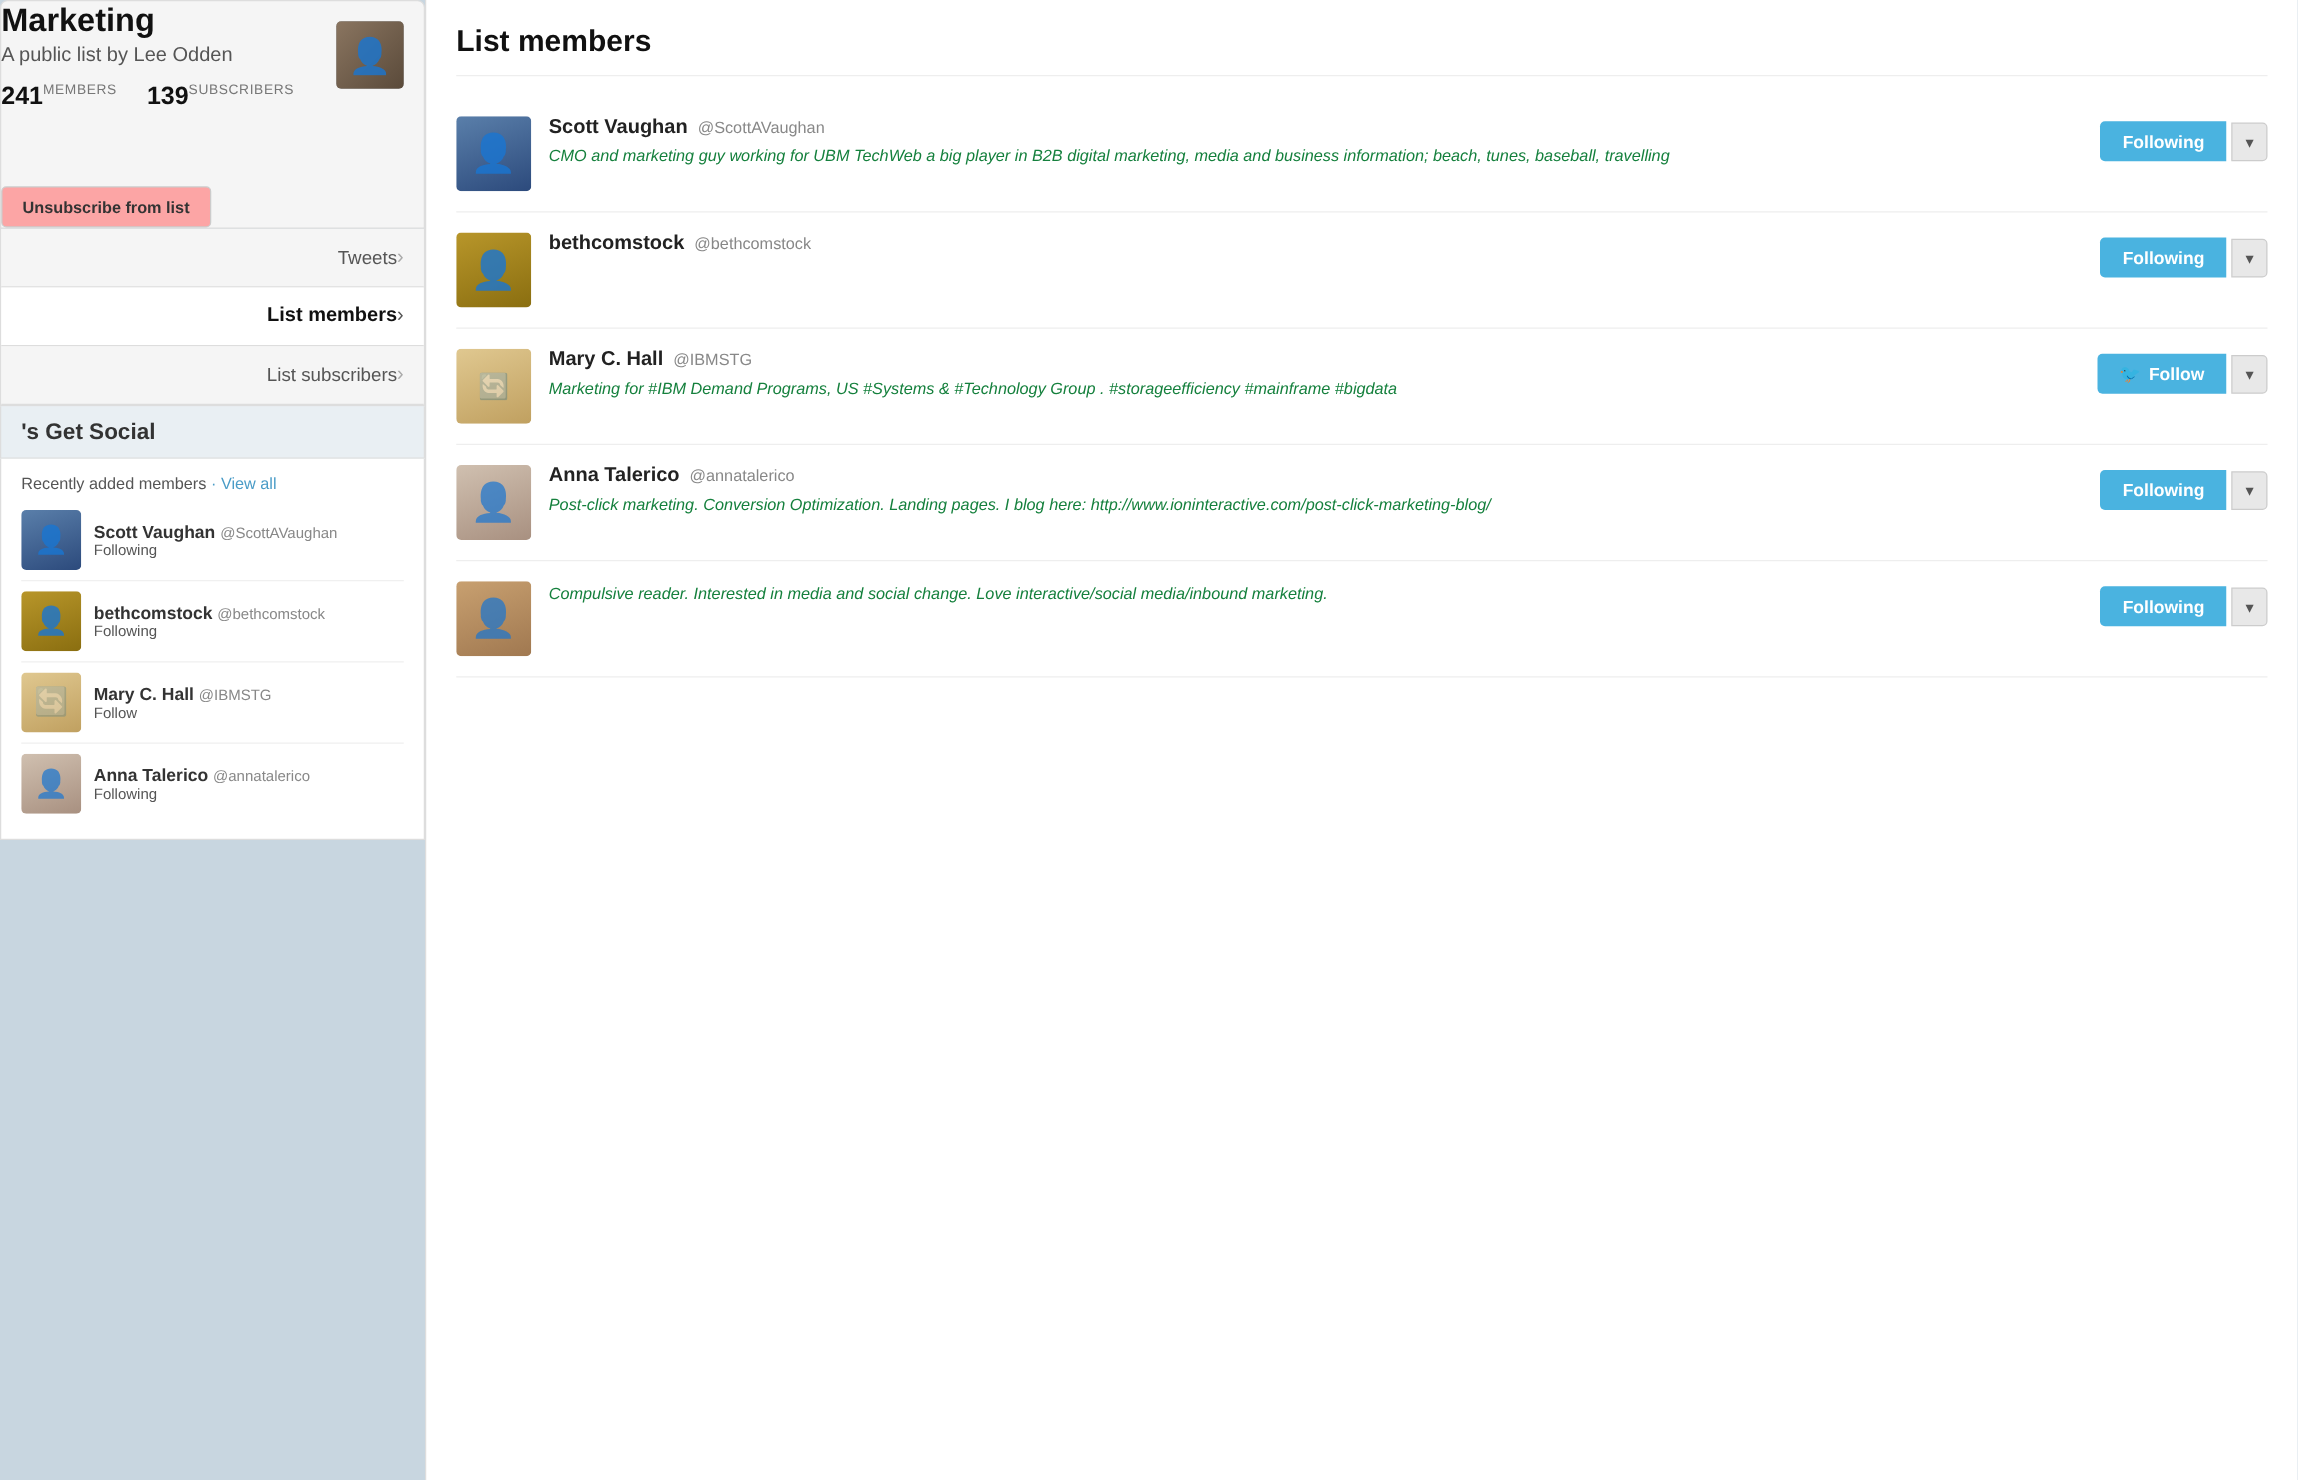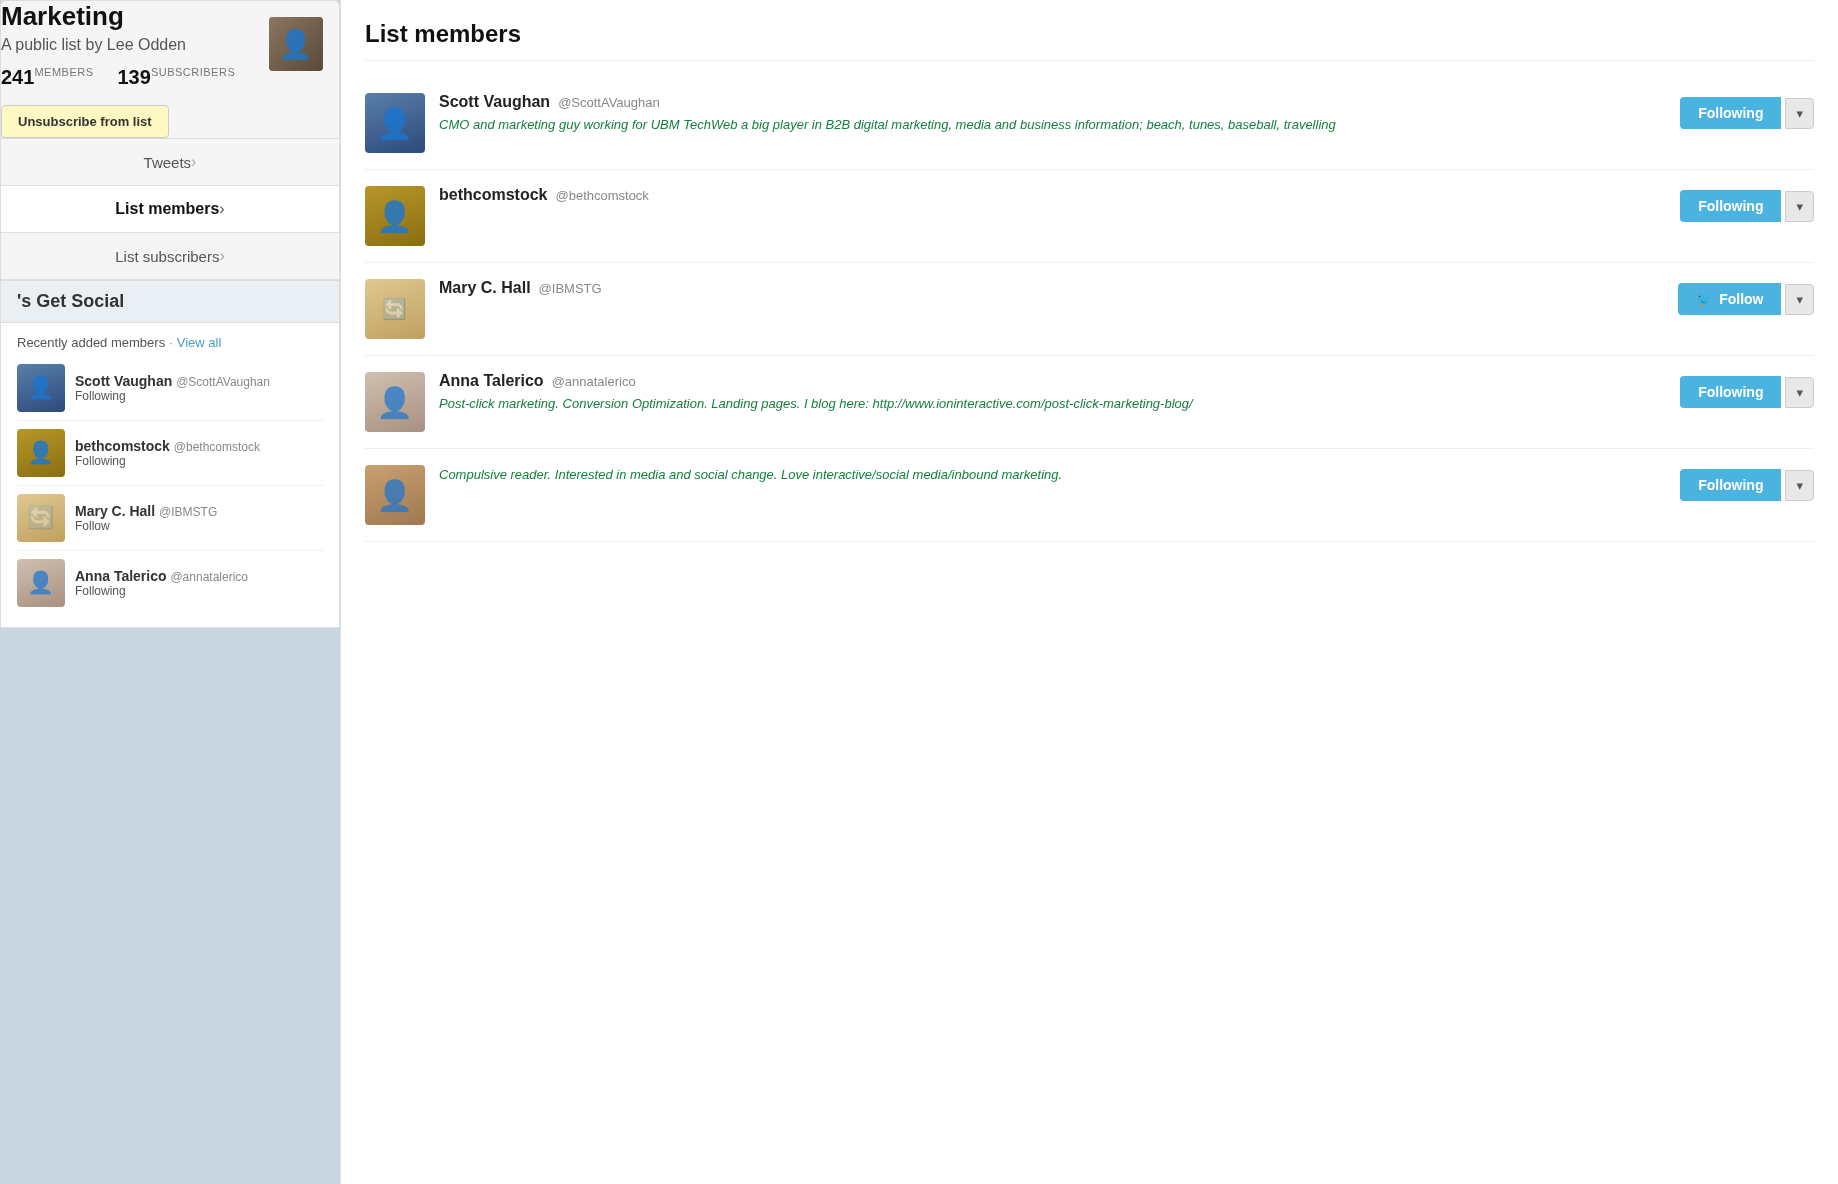--- a/index.html
+++ b/index.html
@@ -69,42 +69,43 @@
     }
 
     .stat-label {
       font-size: 11px;
       color: #777;
       text-transform: uppercase;
       letter-spacing: 0.5px;
     }
 
     .unsubscribe-btn {
-      background: #fef9c3;
+      background: #fca5a5;
       border: 1px solid #ccc;
       border-radius: 4px;
       padding: 8px 16px;
       font-size: 13px;
       font-weight: bold;
       color: #333;
       cursor: pointer;
       display: inline-block;
+      margin-top: 44px;
     }
 
     
     .sidebar-nav {
       background: #f0f0f0;
       border: 1px solid #ddd;
       border-top: none;
     }
 
     .nav-item {
       display: flex;
       align-items: center;
-      justify-content: center;
+      justify-content: flex-end;
       padding: 14px 16px;
       border-bottom: 1px solid #ddd;
       cursor: pointer;
       background: #f5f5f5;
     }
 
     .nav-item.active {
       background: #fff;
     }
 
@@ -469,20 +470,21 @@
 
     <div class="member-item">
       <div class="member-avatar">
         <div style="width:100%;height:100%;background:linear-gradient(160deg,#e0c890,#c0a060);display:flex;align-items:center;justify-content:center;font-size:20px;color:rgba(0,0,0,0.4);">🔄</div>
       </div>
       <div class="member-body">
         <div class="member-name-row">
           <span class="member-name">Mary C. Hall</span>
           <span class="member-handle">@IBMSTG</span>
         </div>
+        <div class="member-bio">Marketing for #IBM Demand Programs, US #Systems &amp; #Technology Group . #storageefficiency #mainframe #bigdata</div>
       </div>
       <div class="member-actions">
         <button class="follow-btn not-following" style="border-radius:4px 0 0 4px;">
           <span style="font-size:14px;">🐦</span> Follow
         </button>
         <div class="follow-dropdown">▾</div>
       </div>
     </div>
 
     <div class="member-item">

